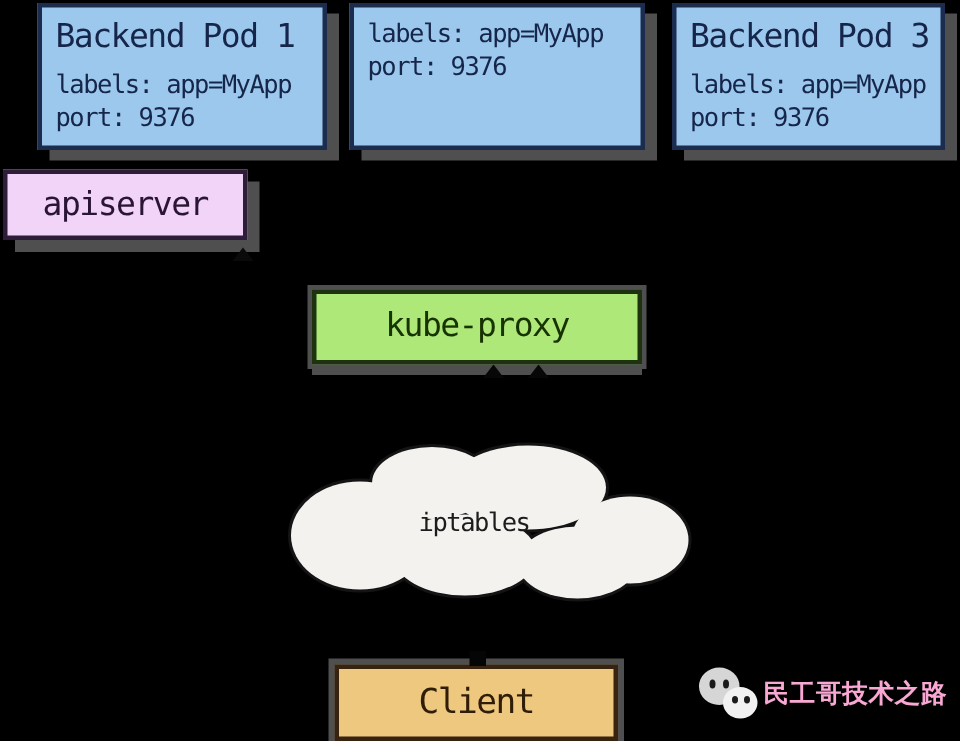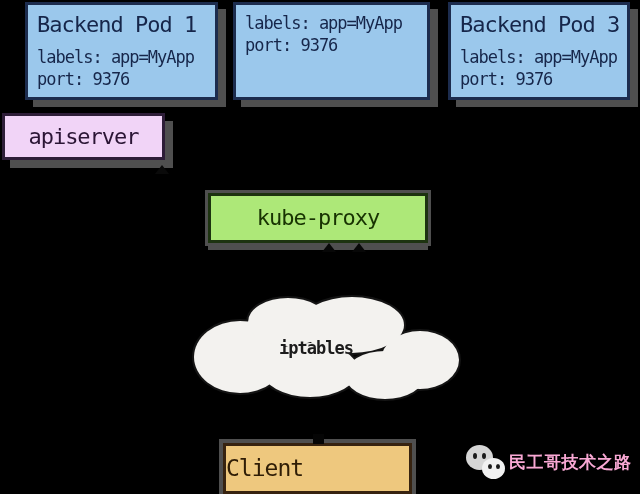--- a/index.html
+++ b/index.html
@@ -69,33 +69,33 @@
     border-left: 7px solid transparent;
     border-right: 7px solid transparent;
     border-bottom: 9px solid #070707;
     z-index: 4;
   }
   .ah-kp-1 { left: 322px; top: 243px; }
   .ah-kp-2 { left: 352px; top: 243px; }
   .ah-api  { left: 155px; top: 165px; border-bottom-color: #0a0a0a; }
 
   
-  .cloud-wrap { position: absolute; left: 190px; top: 294px; width: 272px; height: 110px; font-weight: bold; }
+  .cloud-wrap { position: absolute; left: 190px; top: 294px; width: 272px; height: 110px; }
   .cloud-wrap svg { display: block; }
   .cloud-label { font-family: "DejaVu Sans Mono", monospace; font-size: 17px; fill: #1c1c1c; letter-spacing: -1px; }
 
   
   .client {
     left: 223px; top: 443px; width: 189px; height: 51px;
     background: #eec87e;
     border-color: #372310;
     outline: 4px solid #4f4f4f;
     color: #2f1d06;
     font-size: 23px;
-    text-align: left;
+    text-align: center;
     line-height: 44px;
     letter-spacing: -1px;
   }
   .client-arrow-notch {
     position: absolute;
     left: 313px; top: 434px;
     width: 11px; height: 10px;
     background: #050505;
     z-index: 5;
   }

